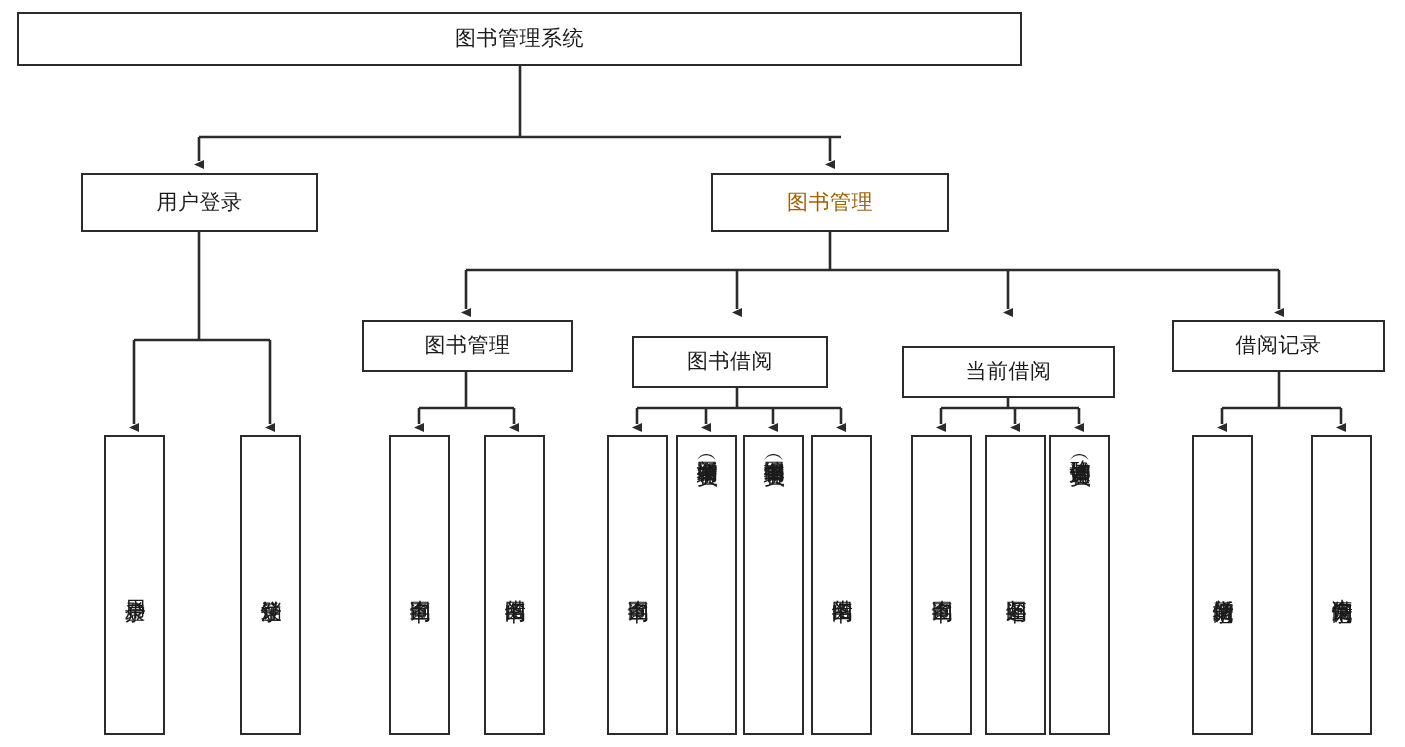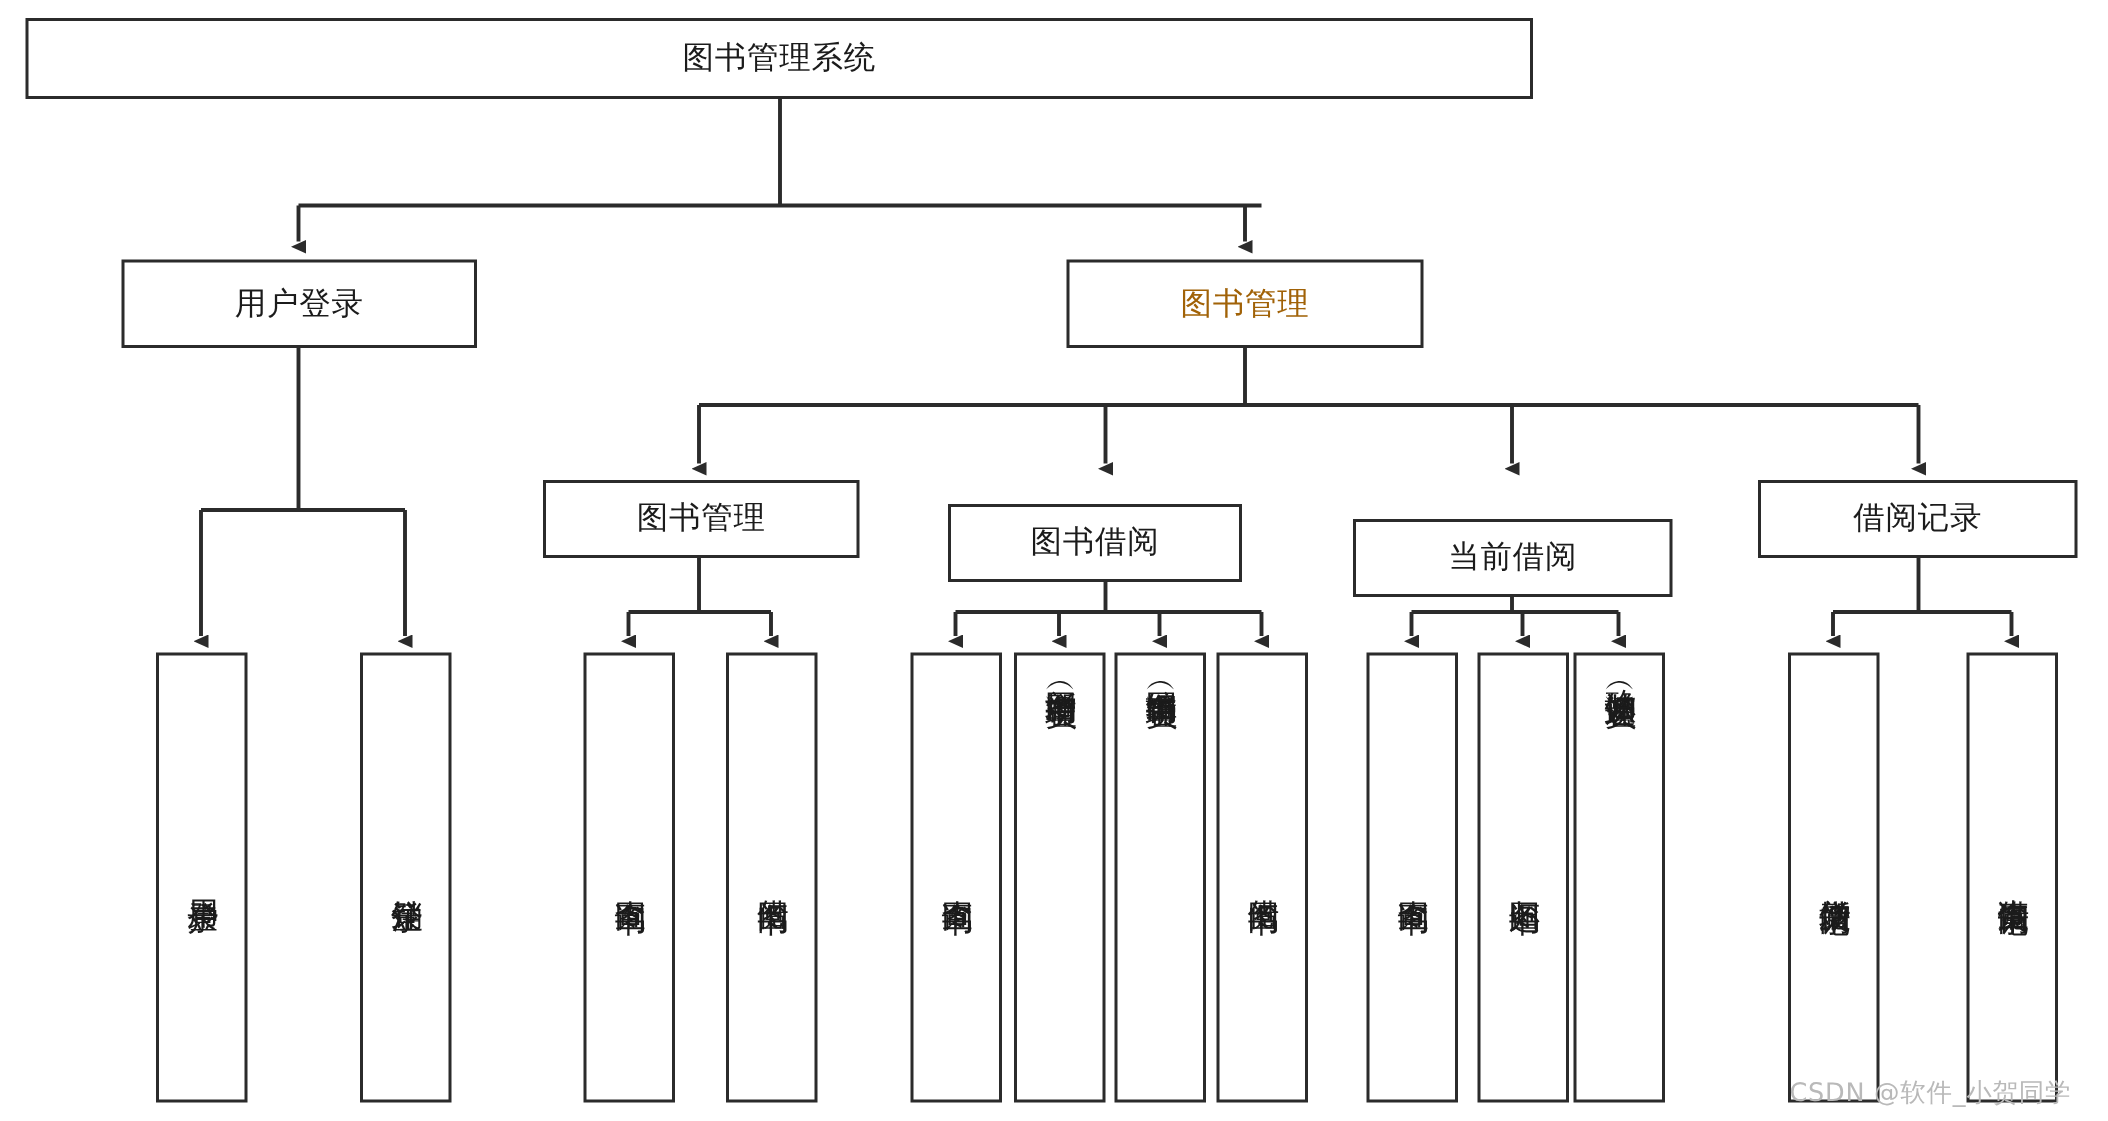--- a/index.html
+++ b/index.html
@@ -179,15 +179,14 @@
   <div class="node node-v" style="left: 1049px; top: 435px; width: 61px; height: 300px; border-color: rgb(43, 43, 43); background: rgb(255, 255, 255); color: rgb(27, 27, 27);">
     <span class="label">确认归还（管理员）</span>
   </div>
   <div class="node node-v vfit-mid" style="left: 1192px; top: 435px; width: 61px; height: 300px; border-color: rgb(43, 43, 43); background: rgb(255, 255, 255); color: rgb(27, 27, 27);">
     <span class="label">新增借阅记录</span>
   </div>
   <div class="node node-v vfit-mid" style="left: 1311px; top: 435px; width: 61px; height: 300px; border-color: rgb(43, 43, 43); background: rgb(255, 255, 255); color: rgb(27, 27, 27);">
     <span class="label">查询借阅记录</span>
   </div>
 
-  <div class="watermark" style="left: 1193px; top: 717px; color: rgb(185, 185, 185);">CSDN @软件_小贺同学</div>
 
 </div>
 
 </body></html>

